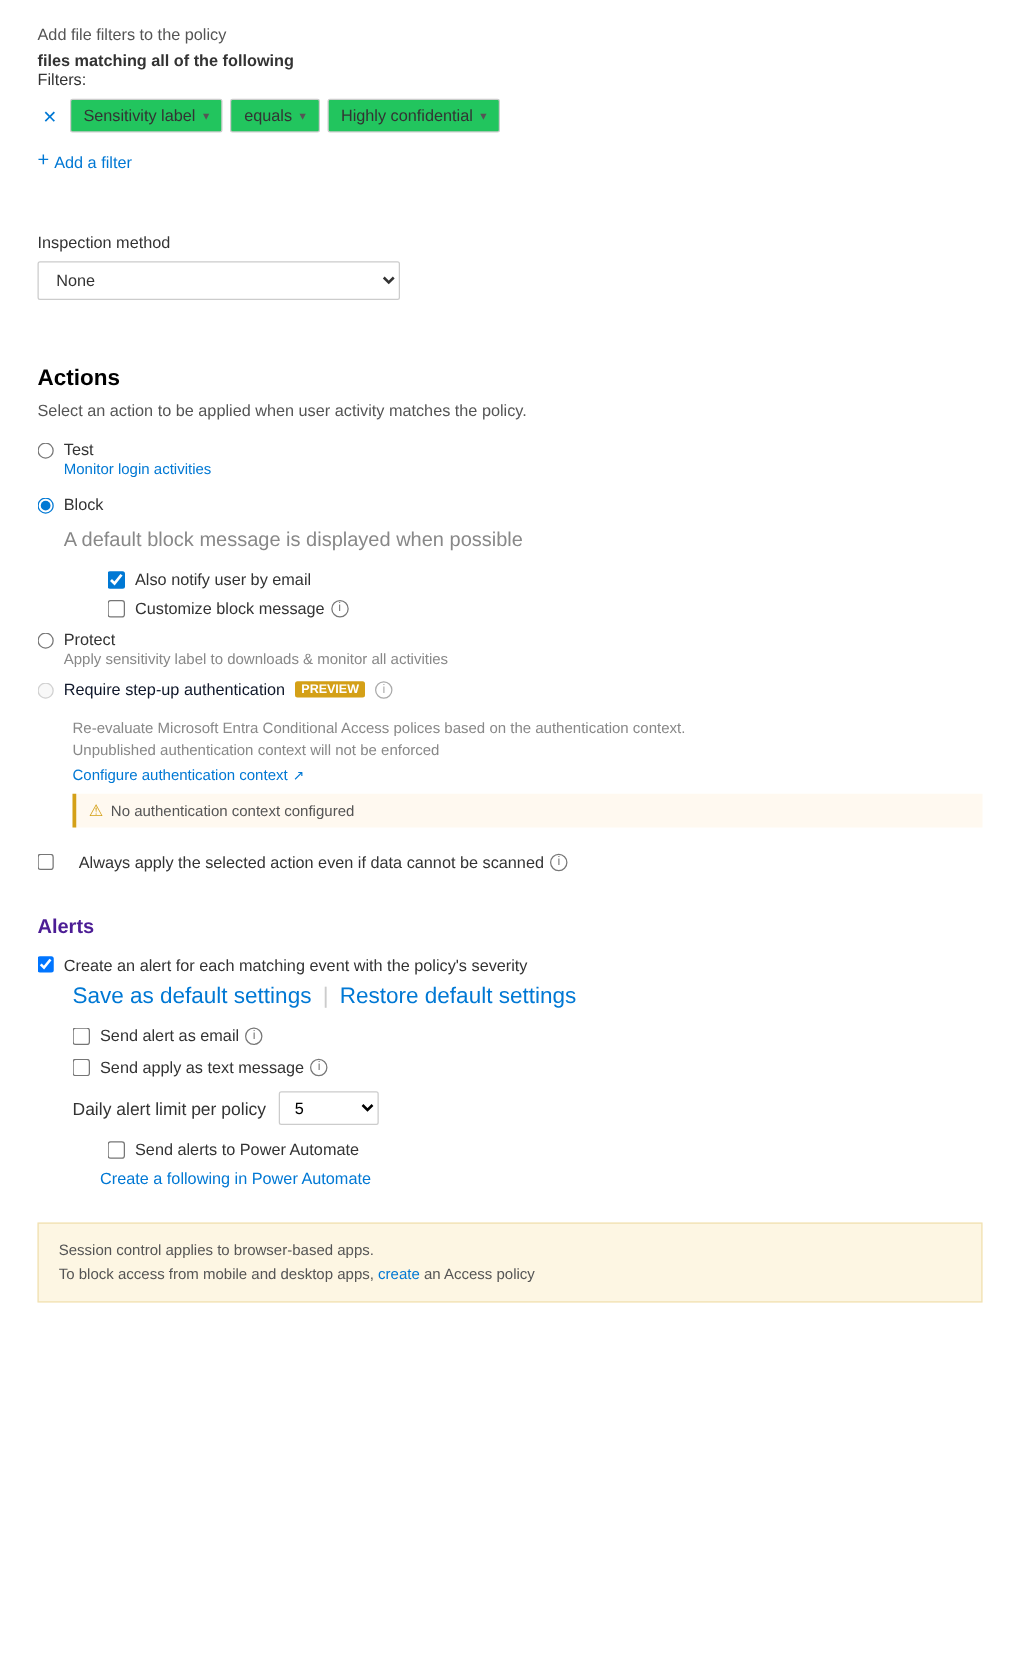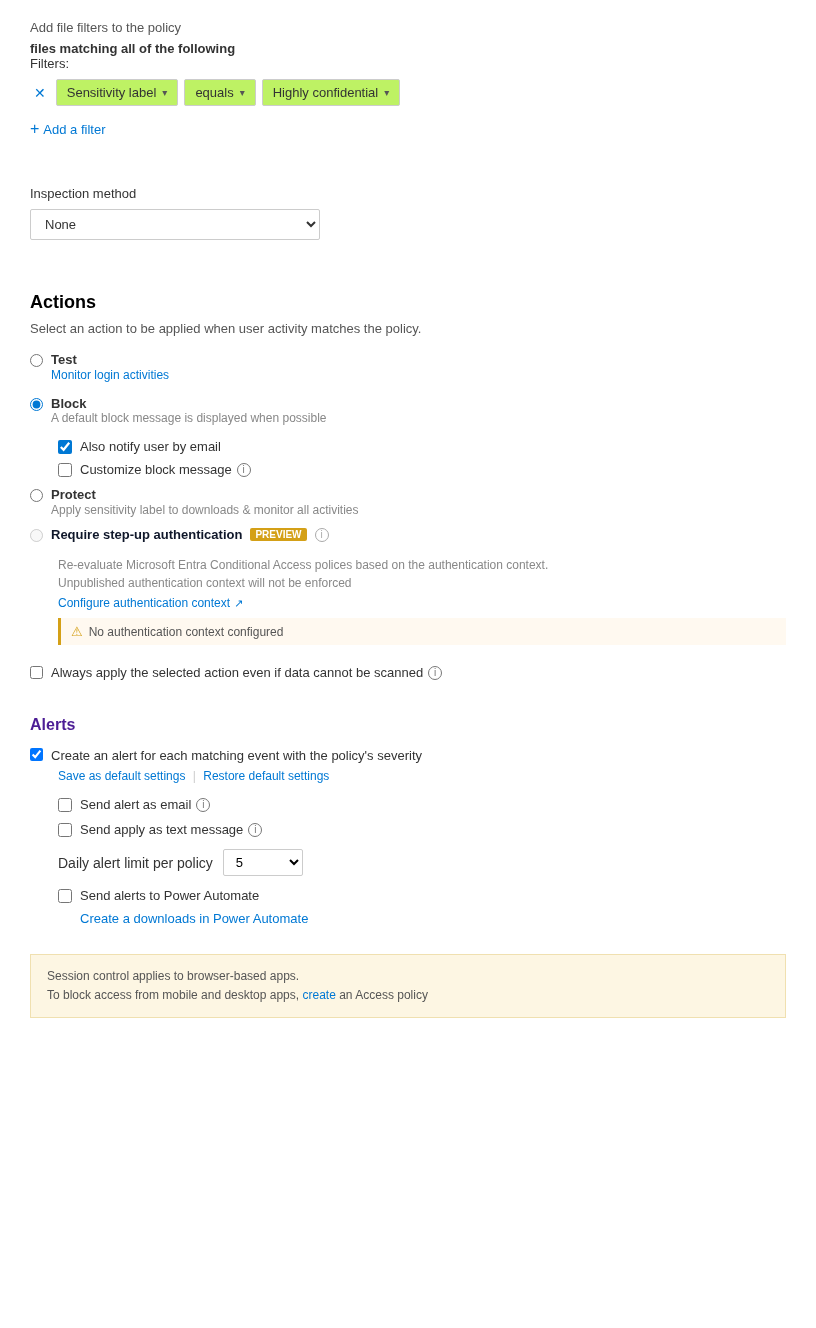--- a/index.html
+++ b/index.html
@@ -36,21 +36,21 @@
     }
     .filter-close-btn {
       background: none;
       border: none;
       cursor: pointer;
       color: #0078d4;
       font-size: 14px;
       padding: 2px 4px;
     }
     .dropdown-btn {
-      background: #bef264;
+      background: #22c55e;
       border: 1px solid #ccc;
       border-radius: 2px;
       padding: 5px 10px;
       font-size: 13px;
       cursor: pointer;
       display: flex;
       align-items: center;
       gap: 6px;
       color: #333;
     }
@@ -111,42 +111,43 @@
       gap: 8px;
       margin-bottom: 14px;
     }
     .radio-option input[type="radio"] {
       margin-top: 2px;
       cursor: pointer;
       accent-color: #0078d4;
     }
     .radio-label {
       font-size: 13px;
-      font-weight: 700;
+      font-weight: 400;
       color: #333;
     }
     .radio-sublabel {
       font-size: 12px;
       color: #0078d4;
       margin-top: 1px;
     }
     .radio-sublabel-gray {
-      font-size: 12px;
+      font-size: 16px;
       color: #888;
-      margin-top: 0;
+      margin-top: 13px;
     }
     .checkbox-indent {
       margin-left: 28px;
       margin-bottom: 10px;
     }
     .checkbox-row {
       display: flex;
       align-items: center;
       gap: 8px;
       margin-bottom: 8px;
+      margin-left: 28px;
     }
     .checkbox-row input[type="checkbox"] {
       cursor: pointer;
       accent-color: #0078d4;
       width: 14px;
       height: 14px;
     }
     .checkbox-label {
       font-size: 13px;
       color: #333;
@@ -219,21 +220,21 @@
       font-size: 12px;
       color: #555;
     }
     .warning-icon {
       color: #d4a017;
       font-size: 13px;
     }
     .always-apply-row {
       display: flex;
       align-items: center;
-      gap: 8px;
+      gap: 20px;
       margin-top: 20px;
       margin-bottom: 20px;
     }
     .always-apply-label {
       font-size: 13px;
       color: #333;
       display: flex;
       align-items: center;
       gap: 5px;
     }
@@ -246,21 +247,21 @@
       margin-top: 36px;
     }
     .alert-main-row {
       display: flex;
       align-items: flex-start;
       gap: 8px;
       margin-bottom: 6px;
     }
     .alert-links {
       margin-left: 28px;
-      font-size: 12px;
+      font-size: 18px;
       color: #0078d4;
       margin-bottom: 14px;
     }
     .alert-links a {
       color: #0078d4;
       text-decoration: none;
       cursor: pointer;
     }
     .pipe { color: #ccc; margin: 0 4px; }
     .daily-limit-row {
@@ -466,21 +467,21 @@
       <select class="limit-select">
         <option>5</option>
       </select>
     </div>
 
     <div class="power-automate-section">
       <div class="checkbox-row">
         <input type="checkbox" id="sendPowerAutomate" style="">
         <label class="checkbox-label" for="sendPowerAutomate">Send alerts to Power Automate</label>
       </div>
-      <a class="power-automate-link">Create a downloads in Power Automate</a>
+      <a class="power-automate-link">Create a following in Power Automate</a>
     </div>
   </div>
 
   <div class="session-banner">
     <div>Session control applies to browser-based apps.</div>
     <div>
       <span>To block access from mobile and desktop apps,</span>
       <a>create</a>
       <span>an Access policy</span>
     </div>

